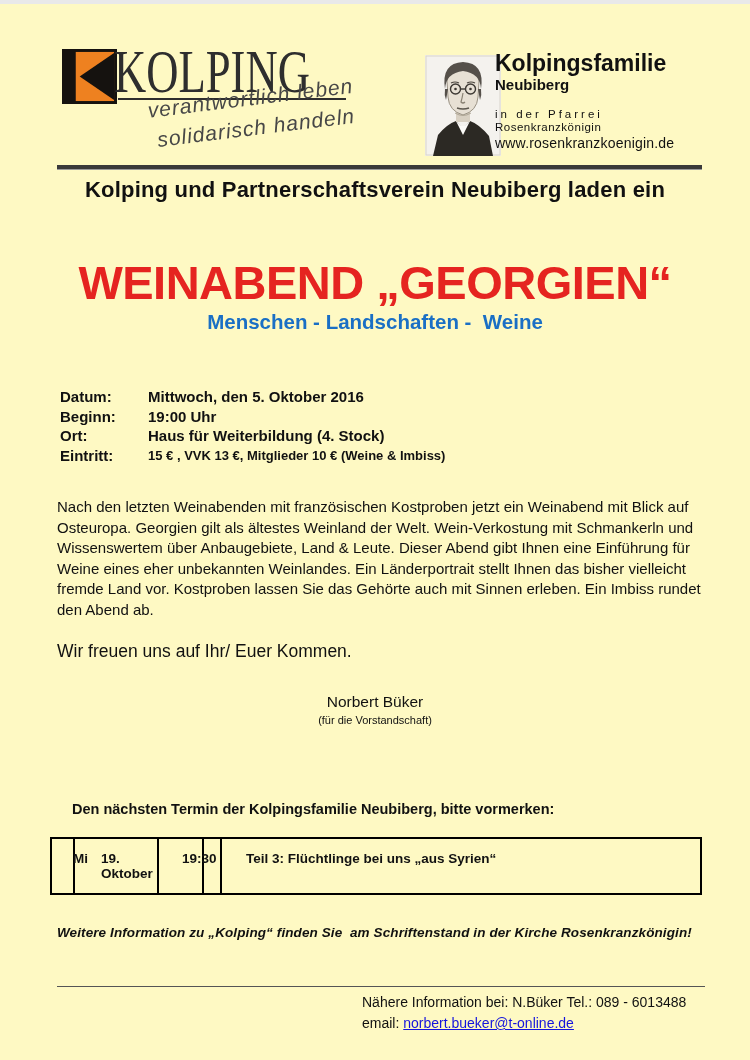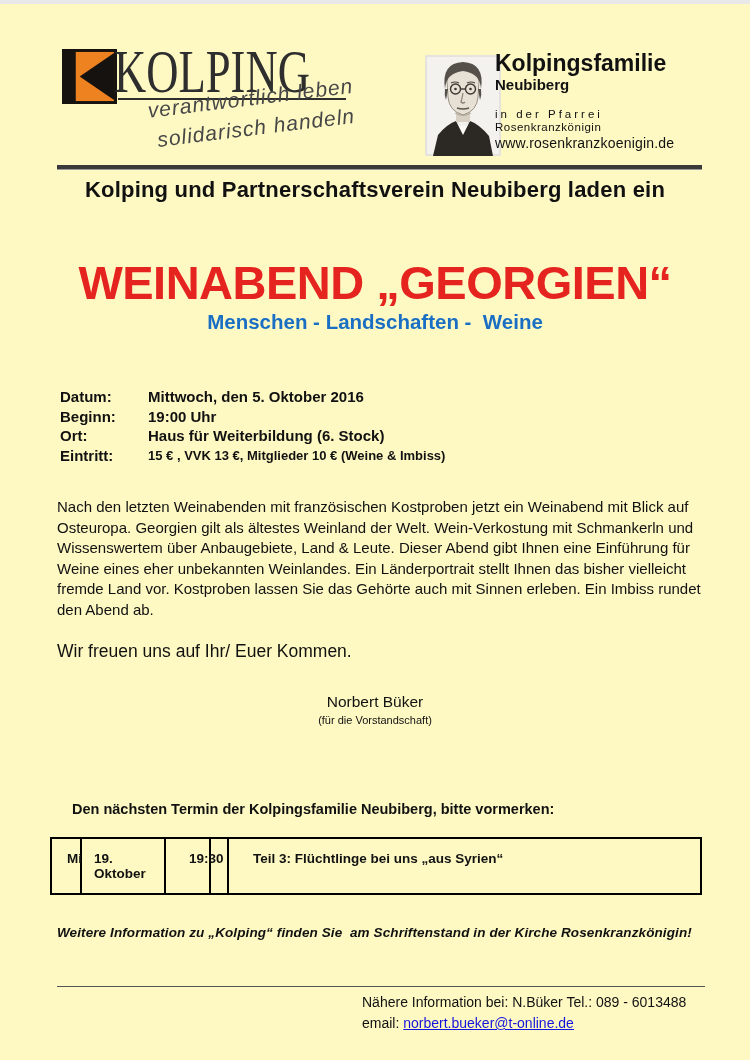--- a/index.html
+++ b/index.html
@@ -52,22 +52,22 @@
 
   
   .next-intro{left:72px;top:797px;font-size:14.5px;font-weight:bold;}
   .event-table{
     left:50px;top:833px;width:652px;height:58px;
     display:flex;border:2px solid #000;box-sizing:border-box;
     font-size:13.5px;font-weight:bold;
   }
   .event-table .cell{border-right:2px solid #000;box-sizing:border-box;padding-top:12px;}
   .event-table .cell:last-child{border-right:none;}
-  .c-day{width:30px;padding-left:15px;}
-  .c-date{width:84px;padding-left:12px;}
+  .c-day{width:20px;padding-left:21px;}
+  .c-date{width:84px;padding-left:26px;}
   .c-time{width:45px;padding-left:23px;}
   .c-spacer{width:18px;}
   .c-desc{flex:1;padding-left:24px;white-space:pre-wrap;}
 
   
   .notice{left:57px;top:921px;font-size:13.5px;font-weight:bold;font-style:italic;white-space:pre-wrap;letter-spacing:.1px;}
   .rule-thin{left:57px;top:982px;width:648px;height:1px;background:#555;}
   .footer{left:362px;top:988px;font-size:14px;line-height:21px;}
   .email-link{color:#1414dd;text-decoration:underline;cursor:pointer;}
 </style>
@@ -138,21 +138,21 @@
     <div class="row">
       <span>Datum:</span>
       <span>Mittwoch, den 5. Oktober 2016</span>
     </div>
     <div class="row">
       <span>Beginn:</span>
       <span>19:00 Uhr</span>
     </div>
     <div class="row">
       <span>Ort:</span>
-      <span>Haus für Weiterbildung (6. Stock)</span>
+      <span>Haus für Weiterbildung (4. Stock)</span>
     </div>
     <div class="row">
       <span>Eintritt:</span>
       <span class="val-small">15 € , VVK 13 €, Mitglieder 10 € (Weine &amp; Imbiss)</span>
     </div>
   </div>
 
   <div class="abs paragraph">Nach den letzten Weinabenden mit französischen Kostproben jetzt ein Weinabend mit Blick auf Osteuropa. Georgien gilt als ältestes Weinland der Welt. Wein-Verkostung mit Schmankerln und Wissenswertem über Anbaugebiete, Land &amp; Leute. Dieser Abend gibt Ihnen eine Einführung für Weine eines eher unbekannten Weinlandes. Ein Länderportrait stellt Ihnen das bisher vielleicht fremde Land vor. Kostproben lassen Sie das Gehörte auch mit Sinnen erleben. Ein Imbiss rundet den Abend ab.</div>
   <div class="abs closing">Wir freuen uns auf Ihr/ Euer Kommen.</div>
   <div class="abs sig-name">Norbert Büker</div>

